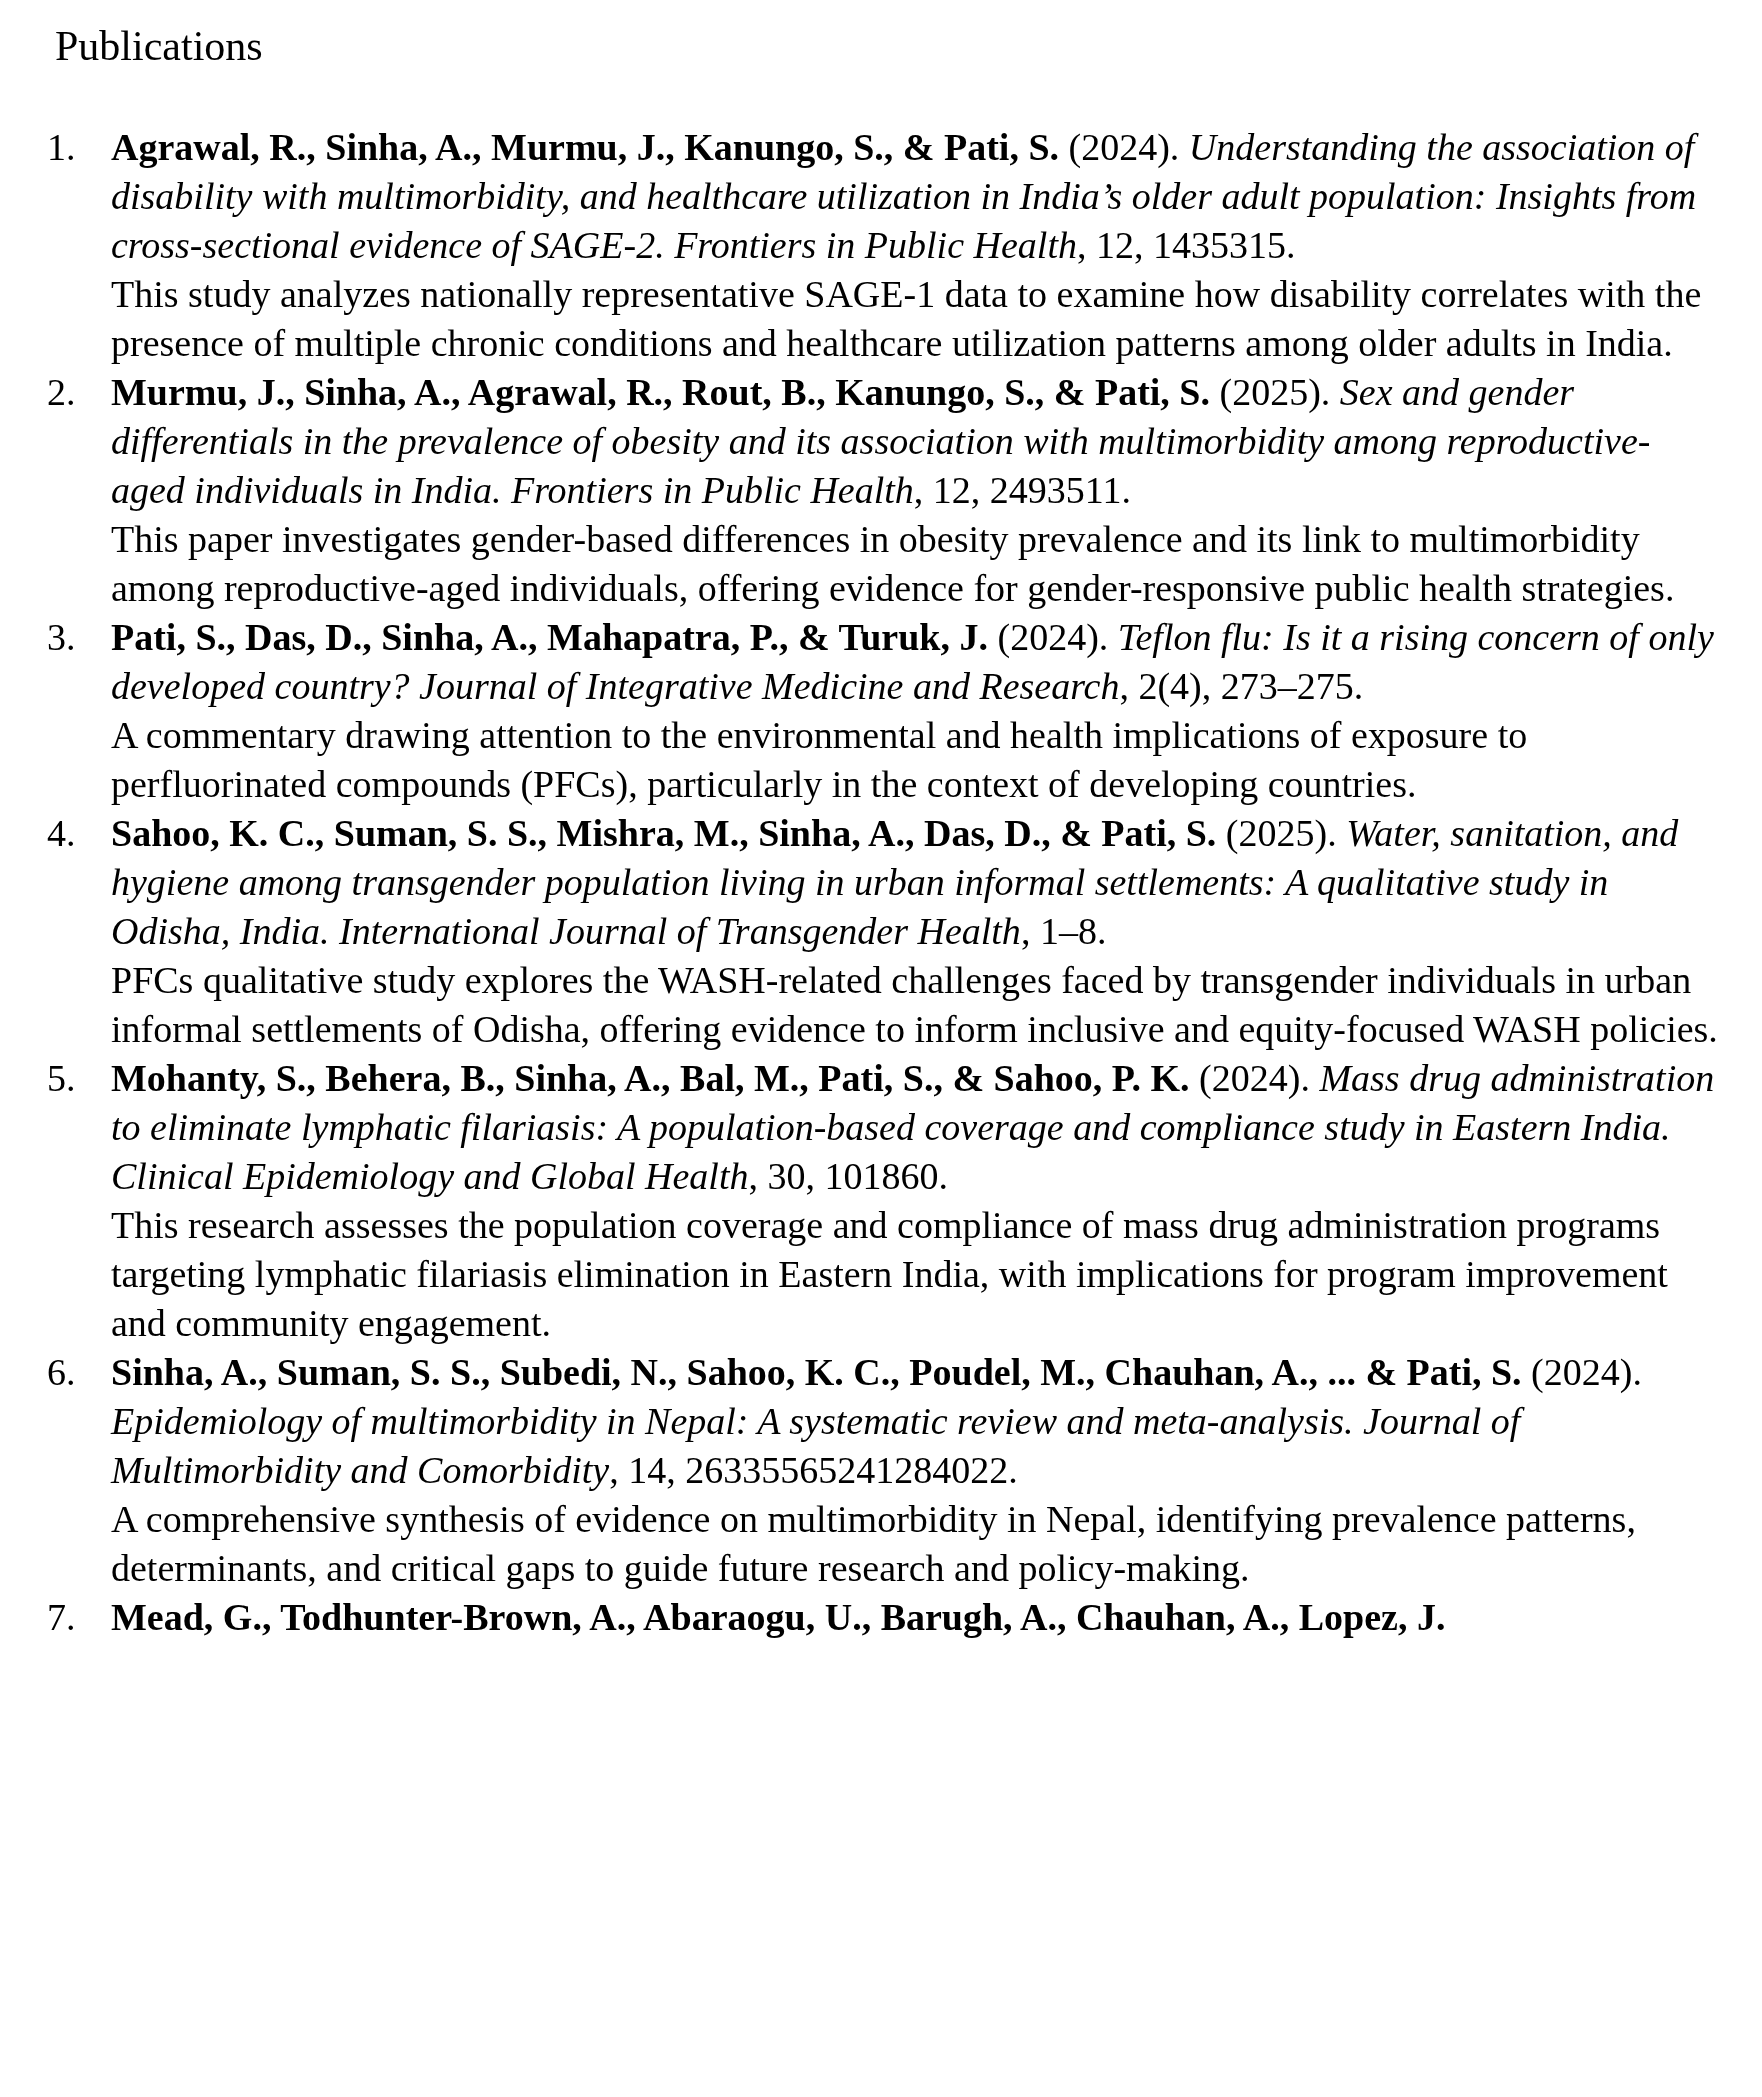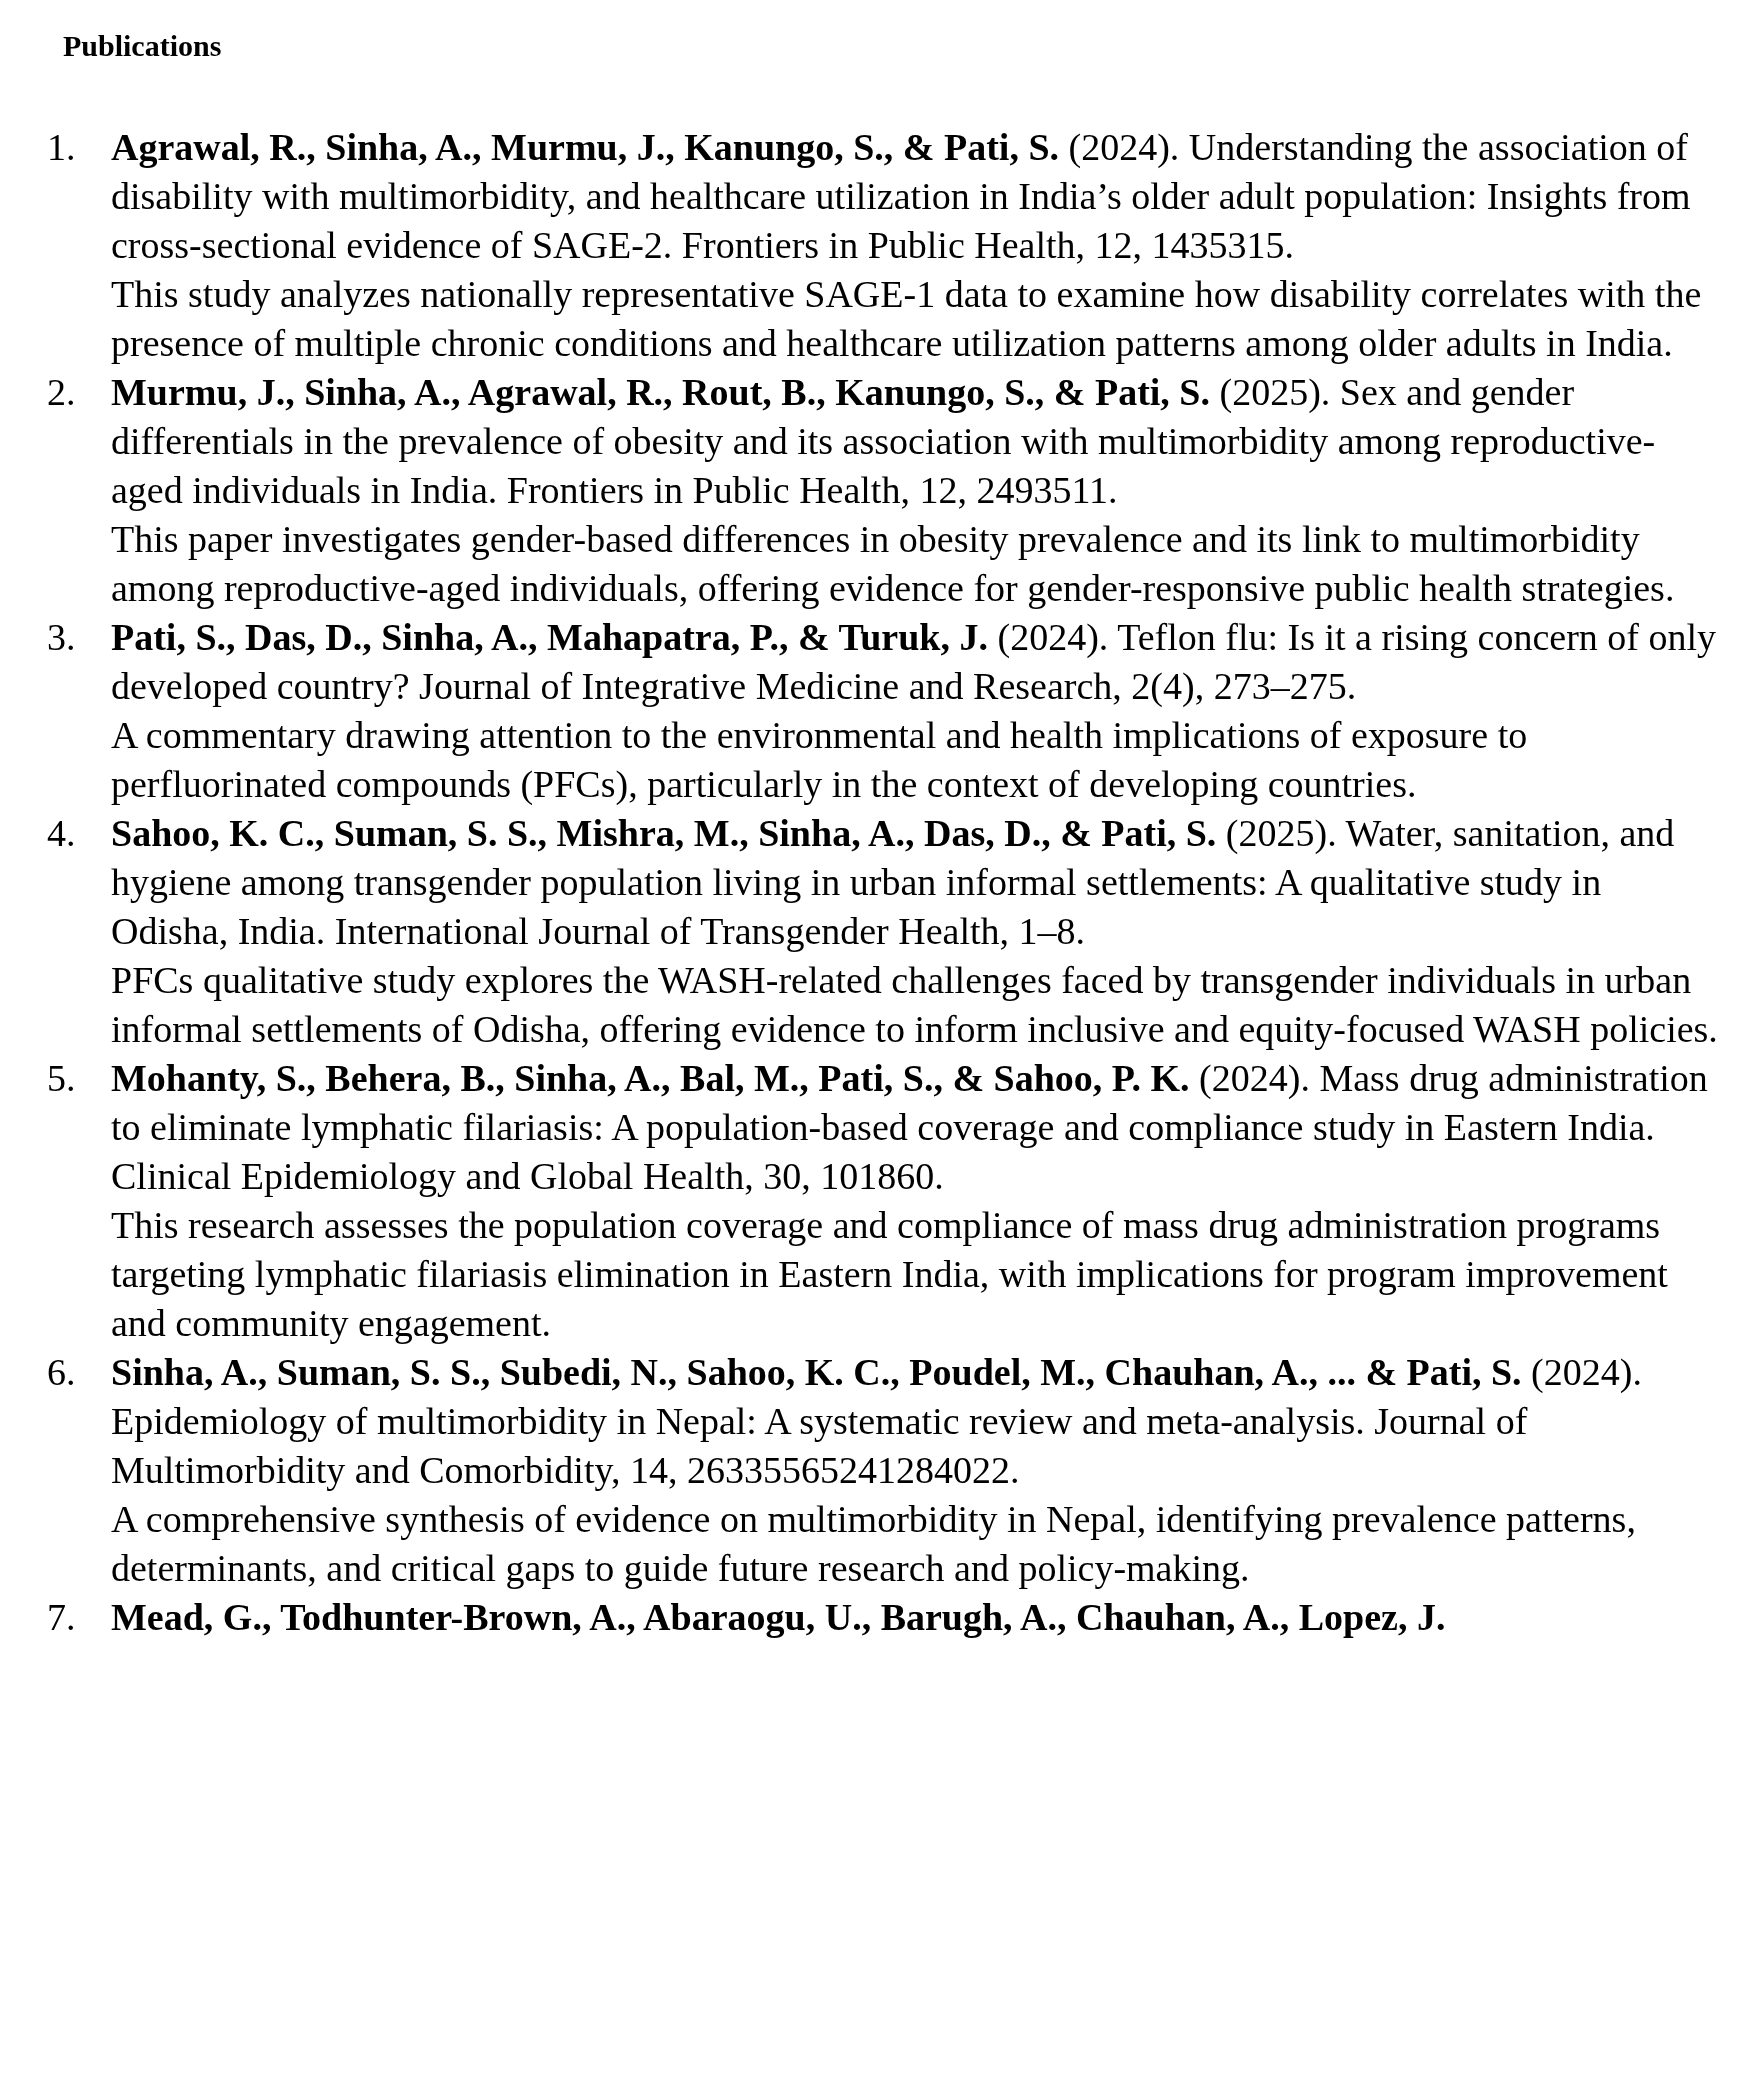--- a/index.html
+++ b/index.html
@@ -3,32 +3,32 @@
 <meta charset="utf-8">
 <style>
   html, body { margin: 0; padding: 0; background: #ffffff; }
   body {
     width: 1762px; height: 2098px; overflow: hidden;
     font-family: "Liberation Serif", "DejaVu Serif", serif;
     color: #000000;
   }
   .page { position: relative; padding: 18.5px 0 0 47px; }
   .title {
-    font-weight: bold; font-size: 30px; line-height: 54px;
-    margin: 0 0 50px 16px;
+    font-weight: normal; font-size: 42px; line-height: 54px;
+    margin: 0 0 50px 8px;
   }
   ol.pubs { list-style: none; margin: 0; padding: 0; }
   .pub {
     position: relative; padding-left: 64px;
     font-size: 38px; line-height: 49px;
     width: 1611px;
   }
   .num { position: absolute; left: 0; top: 0; }
   .authors { font-weight: bold; }
-  .ttl, .journal { }
+  .ttl, .journal { font-style: italic; }
   .summary { display: block; }
 </style>
 </head>
 <body>
 
 <div class="page">
   <h1 class="title">Publications</h1>
   <ol class="pubs">
     <li class="pub">
       <span class="num">1.</span>

